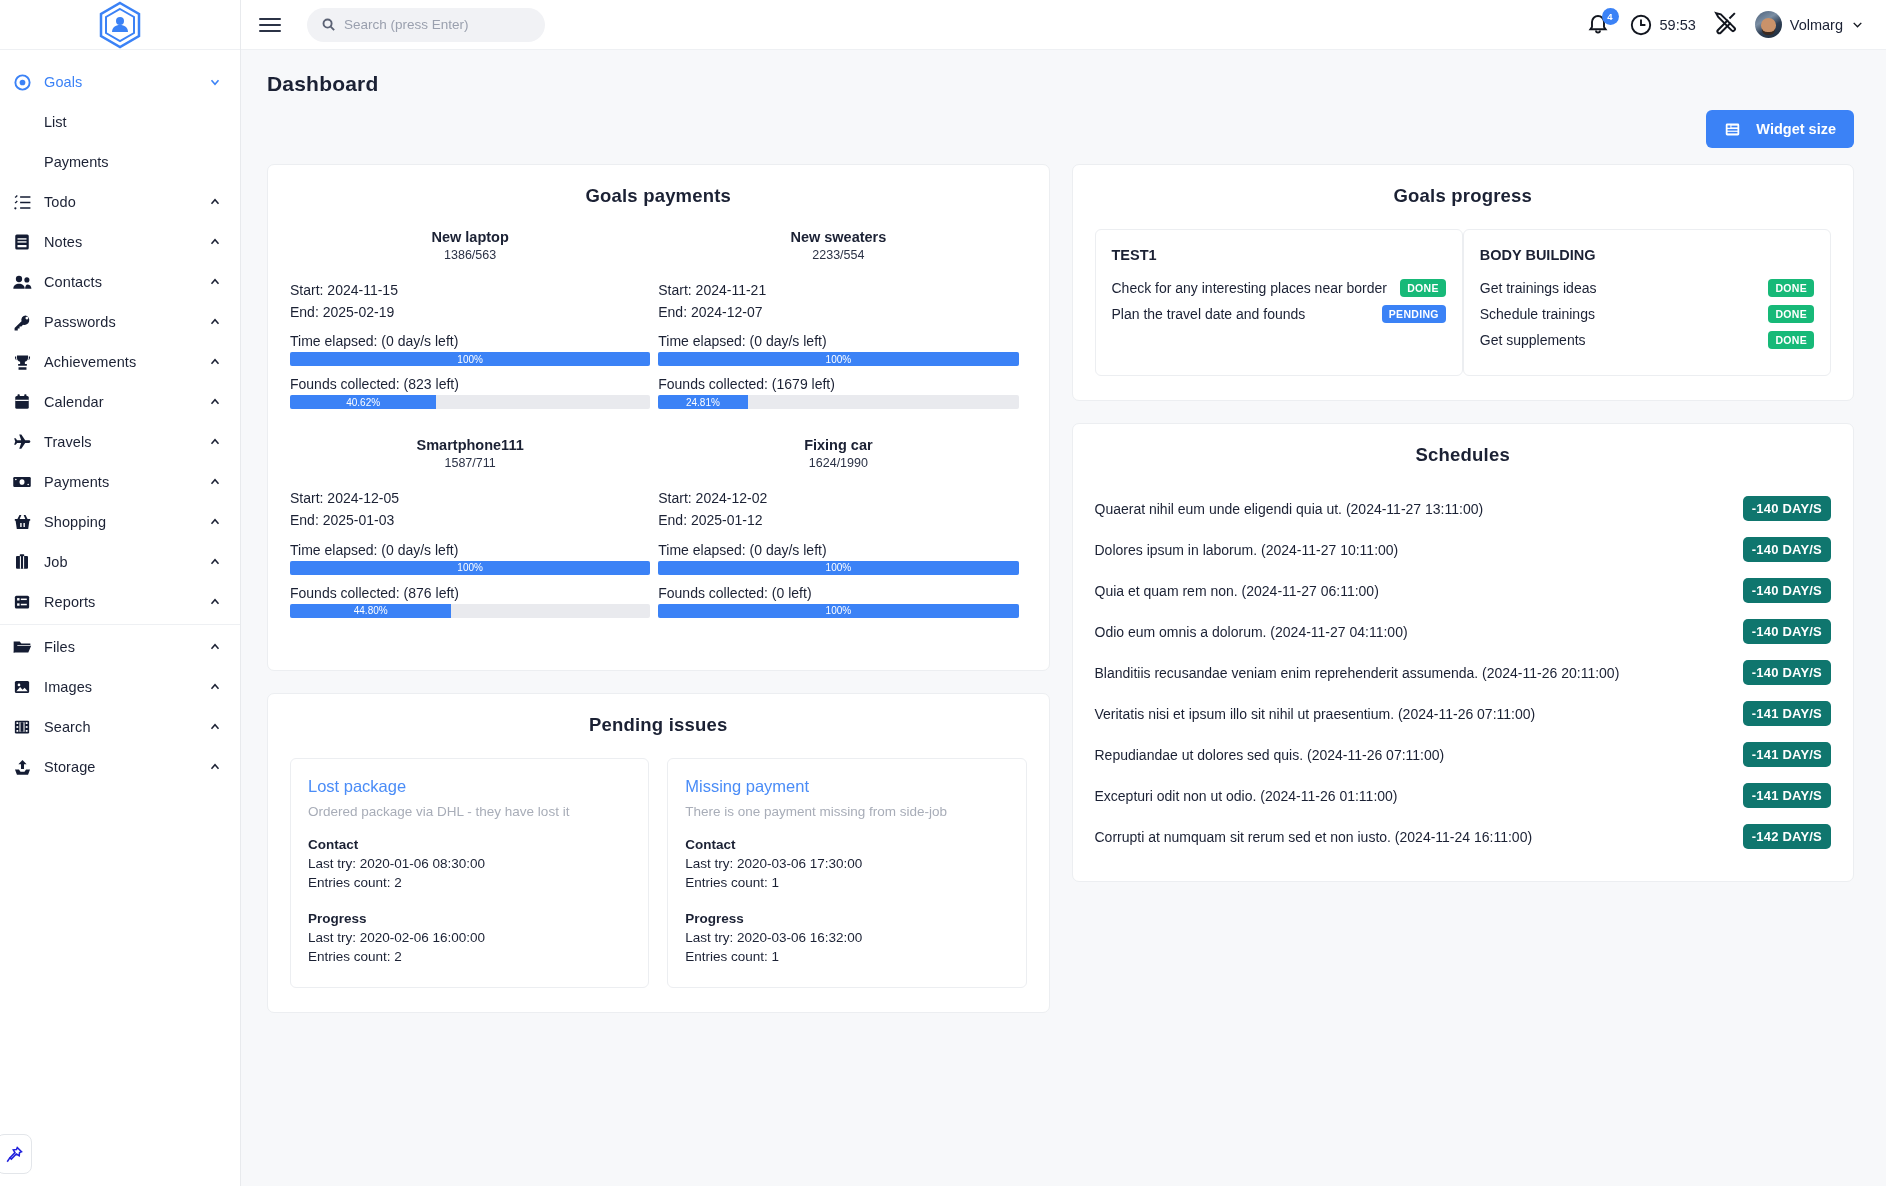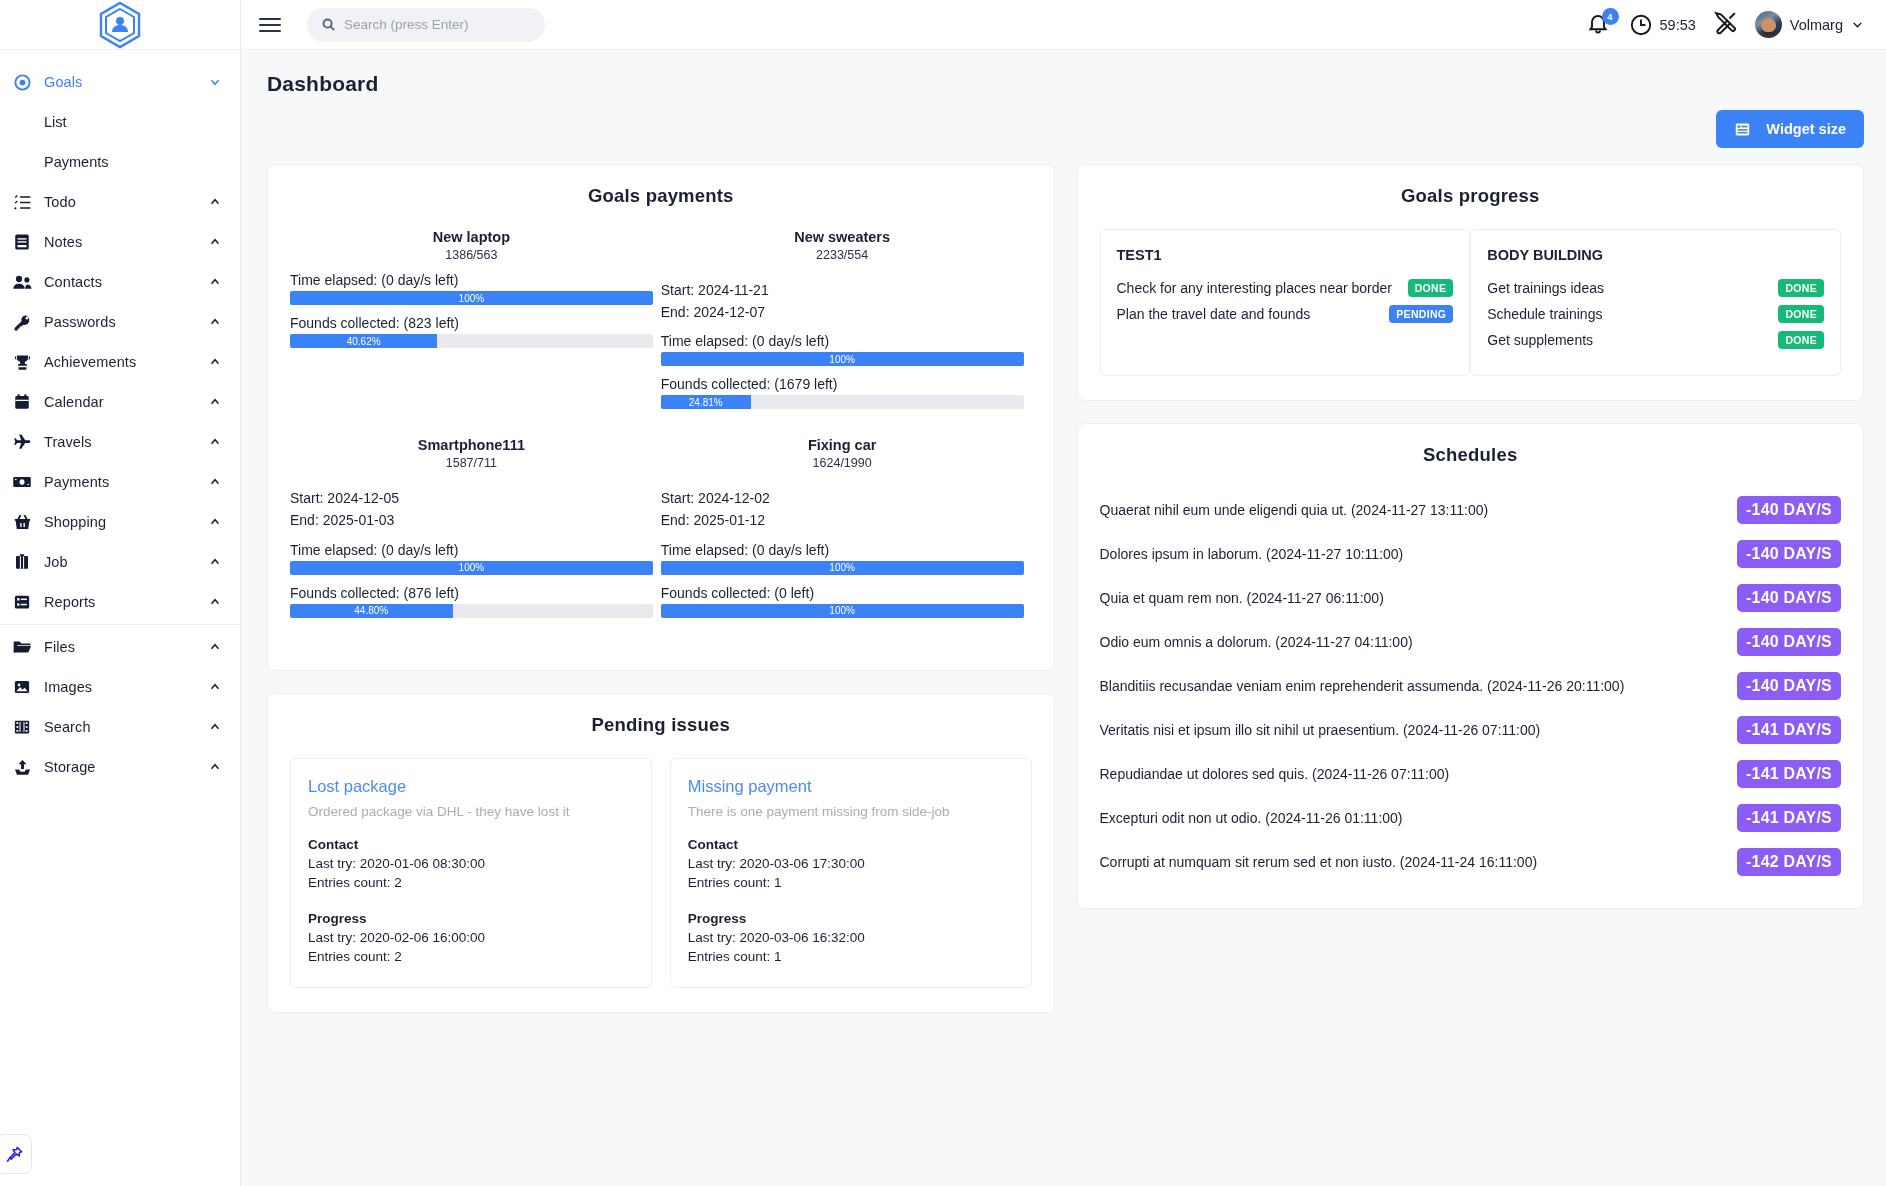--- a/index.html
+++ b/index.html
@@ -89,21 +89,21 @@
     position: relative; flex: 0 0 27px;
   }
   .avatar::after {
     content: ""; position: absolute; left: 6px; top: 7px; width: 15px; height: 14px;
     border-radius: 50% 50% 45% 45%; background: #c9926a;
     box-shadow: 0 4px 0 -1px #3c2a20;
   }
   .user-name { font-size: 14.5px; color: #1b2134; }
 
   
-  .content { flex: 1; overflow: hidden; padding: 0 22px 0 26px; }
+  .content { flex: 1; overflow: hidden; padding: 0 32px 0 26px; }
   .page-title { font-size: 21px; font-weight: 600; color: #1b2134; padding: 22px 0 0 0; letter-spacing: .2px; }
   .toolbar-row { display: flex; justify-content: flex-end; padding-top: 14px; }
   .widget-size-btn {
     background: #3b82f6; color: #fff; border: 0; border-radius: 6px;
     height: 38px; padding: 0 18px; display: flex; align-items: center; gap: 15px;
     font-family: "Liberation Sans", sans-serif; font-size: 14.5px; font-weight: 600;
     cursor: pointer;
   }
 
   .grid { display: flex; gap: 22px; margin-top: 16px; }
@@ -165,21 +165,21 @@
   .issue-sec-head { font-weight: 700; font-size: 13.5px; color: #1b2134; margin-bottom: 2px; }
   .issue-sec-line { font-size: 13.5px; color: #1b2134; line-height: 1.45; }
   .issue-sec + .issue-sec { margin-top: 18px; }
 
   
   .sched-item {
     display: flex; align-items: center; justify-content: space-between;
     gap: 16px; padding: 8px 0; font-size: 14px; color: #1b2134;
   }
   .sched-badge {
-    background: #8b5cf6; color: #fff; font-size: 16px; font-weight: 700;
+    background: #0f766e; color: #fff; font-size: 13px; font-weight: 700;
     padding: 5px 9px; border-radius: 5px; white-space: nowrap; letter-spacing: .2px;
   }
 </style>
 </head>
 <body>
 
 <div class="app">
 
   <aside class="sidebar">
     <div class="logo-area">
@@ -508,20 +508,24 @@
       <div class="grid">
 
         <div class="col">
 
           <section class="card">
             <div class="card-title">Goals payments</div>
             <div class="goals-grid" id="goals-grid">
   <div class="goal-cell">
     <div class="goal-name">New laptop</div>
     <div class="goal-ratio">1386/563</div>
+    <div class="goal-lines">
+      <div>Start: 2024-11-15</div>
+      <div>End: 2025-02-19</div>
+    </div>
     <div class="goal-sub">Time elapsed: (0 day/s left)</div>
     <div class="bar">
       <div class="fill" style="width:100%">
                       <span>100%</span>
                     </div>
     </div>
     <div class="goal-sub">Founds collected: (823 left)</div>
     <div class="bar">
       <div class="fill" style="width:40.62%">
                       <span>40.62%</span>

